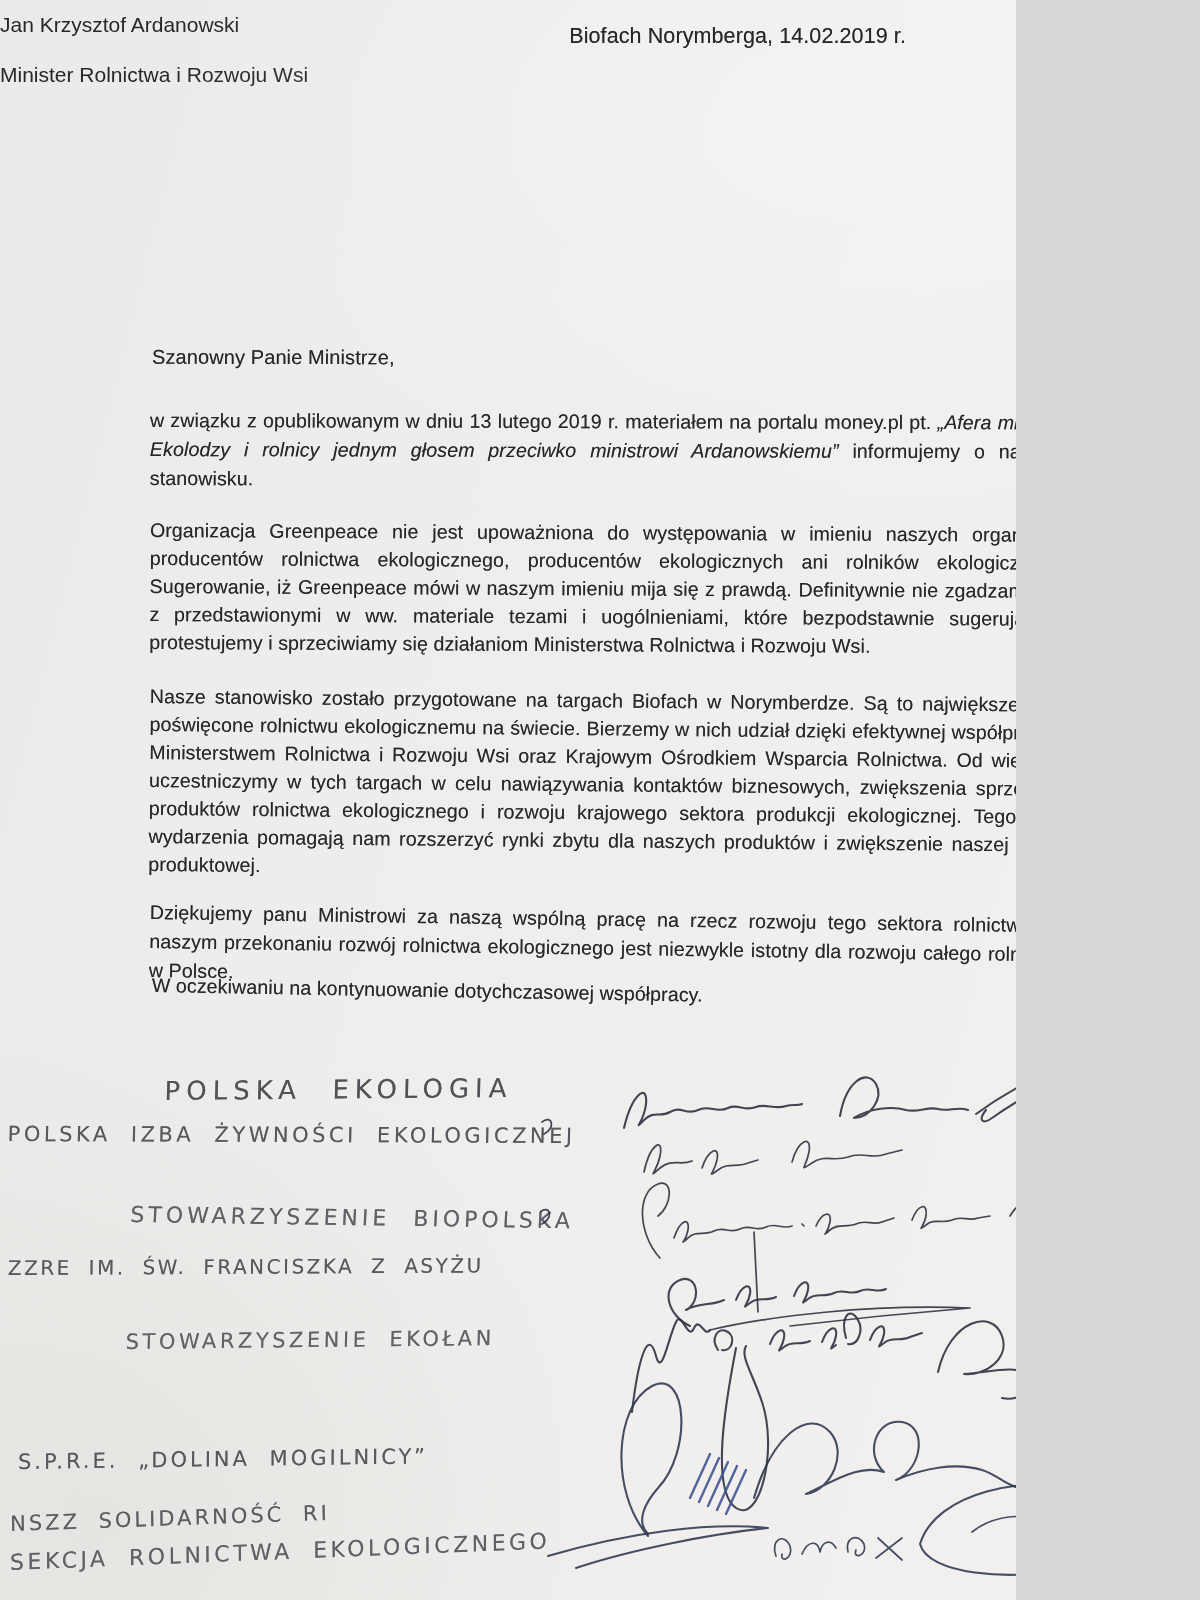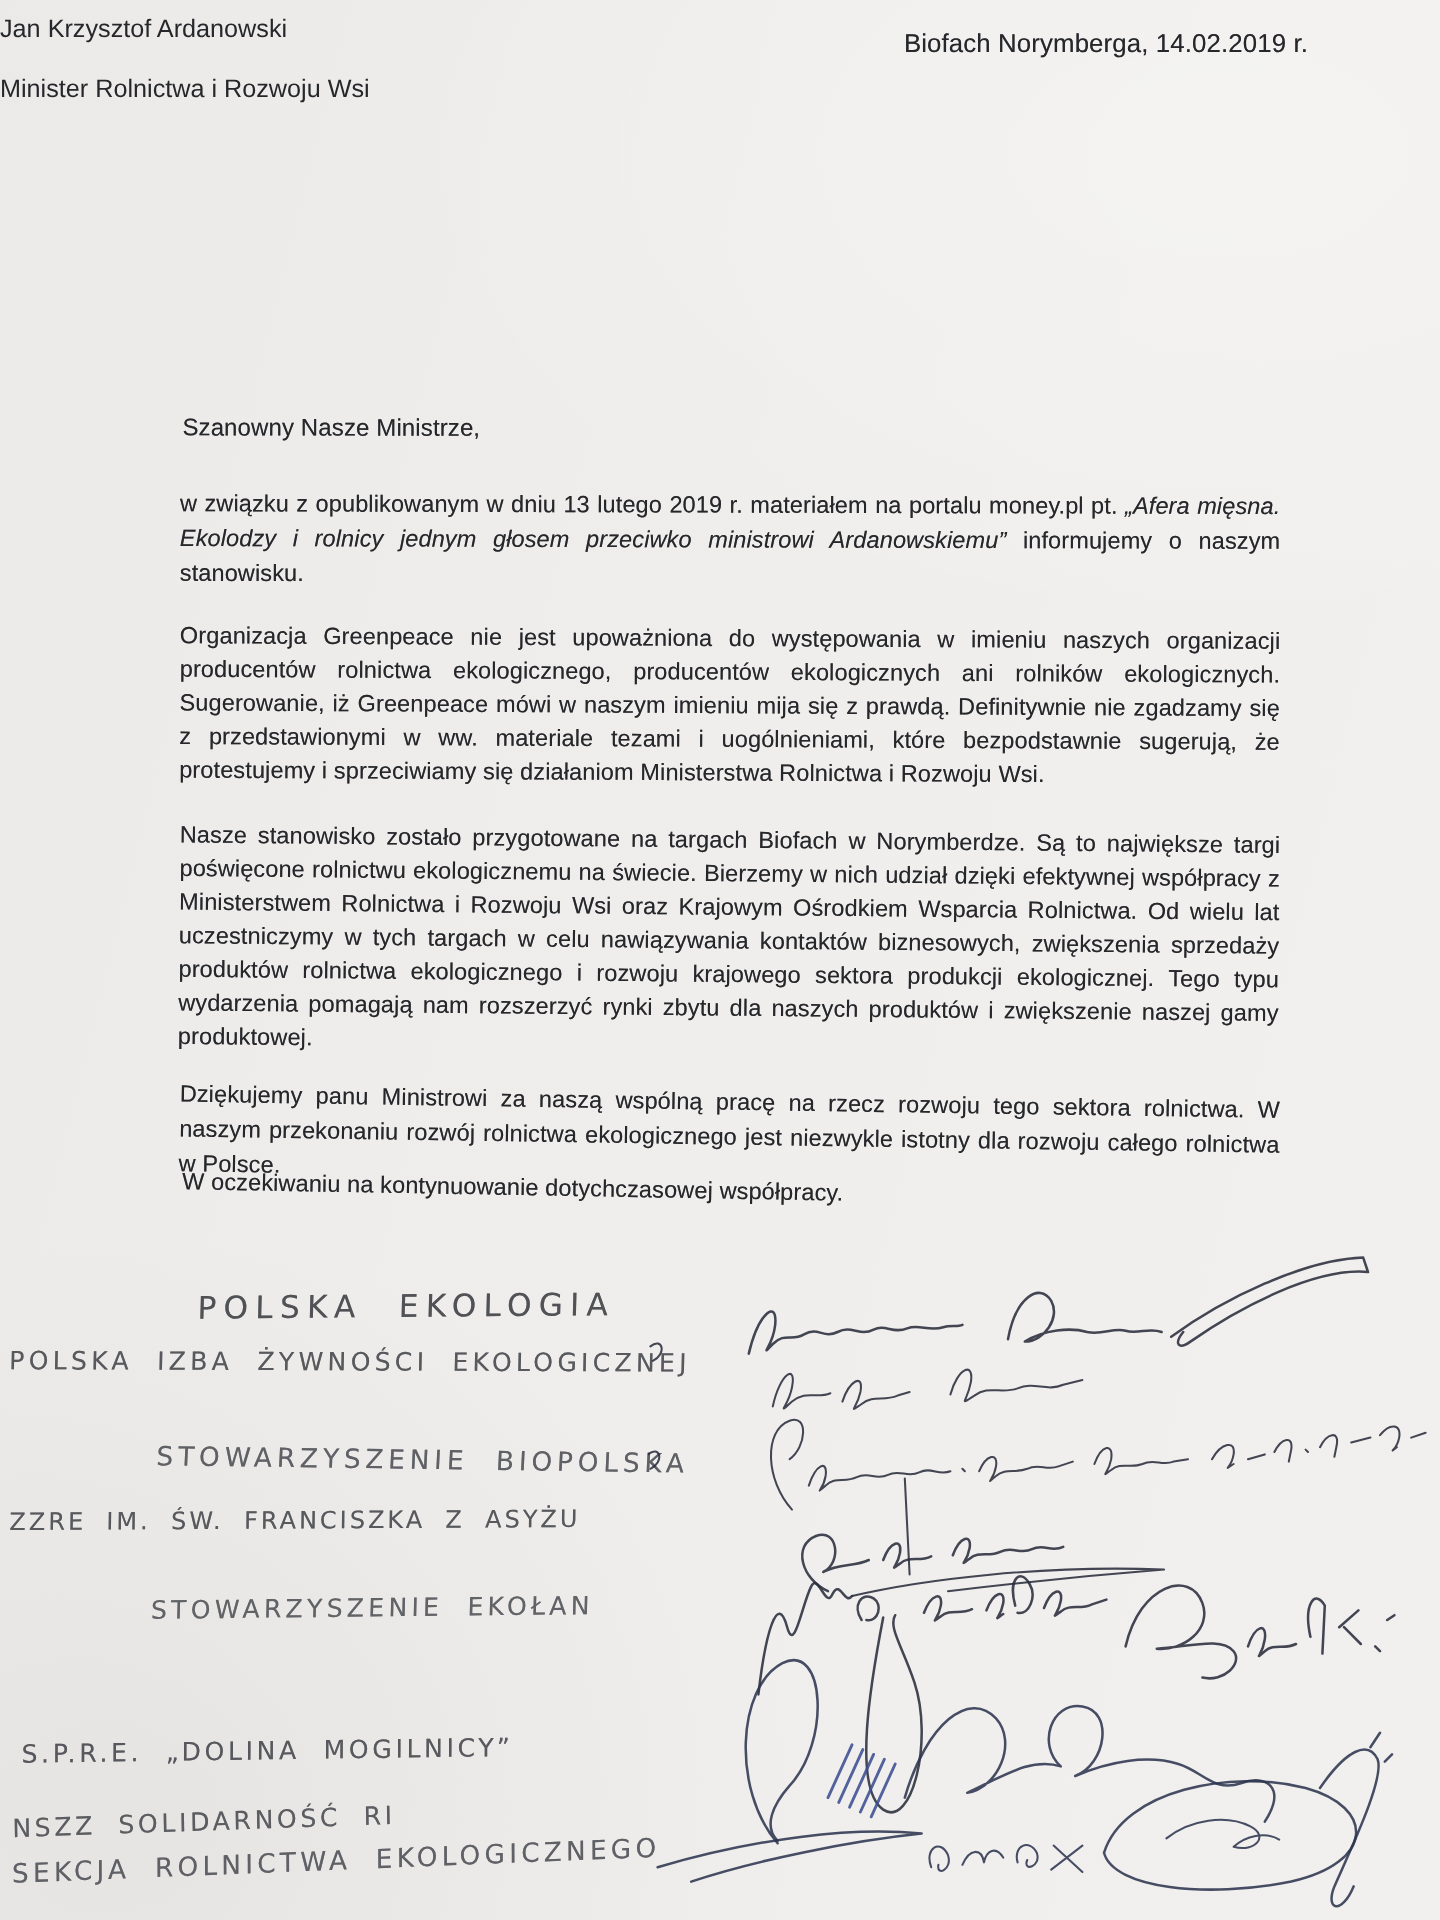--- a/index.html
+++ b/index.html
@@ -1,17 +1,17 @@
 <!DOCTYPE html>
 <html><head>
 <meta charset="utf-8">
 <style>
   html,body{margin:0;padding:0;background:#d8d8d6;}
   .page{
-    position:relative;width:1200px;height:1600px;overflow:hidden;
+    position:relative;width:1016px;height:1600px;overflow:hidden;
     background:linear-gradient(104deg,#ebeae8 0%,#eeedeb 35%,#f0efed 70%,#f1f0ee 100%);
     font-family:"Liberation Sans",sans-serif;color:#26272b;
   }
   .sheen{position:absolute;inset:0;pointer-events:none;
     background:
       radial-gradient(1200px 700px at 85% 8%, rgba(255,255,255,.28), rgba(255,255,255,0) 60%),
       radial-gradient(1000px 900px at 10% 95%, rgba(120,118,112,.07), rgba(0,0,0,0) 55%);
   }
   .typed{position:absolute;letter-spacing:.1px;
     text-shadow:0 0 .5px rgba(38,39,43,.55);
@@ -52,21 +52,21 @@
 <div class="page">
   <div class="sheen"></div>
 
   <div class="typed dateline">Biofach Norymberga, 14.02.2019 r.</div>
 
   <div class="recipient">
     <div class="typed-line">Jan Krzysztof Ardanowski</div>
     <div class="typed-line">Minister Rolnictwa i Rozwoju Wsi</div>
   </div>
 
-  <div class="typed salutation">Szanowny Nasze Ministrze,</div>
+  <div class="typed salutation">Szanowny Panie Ministrze,</div>
 
   <p class="typed para p1"><span>w związku z opublikowanym w dniu 13 lutego 2019 r. materiałem na portalu money.pl pt. </span><span class="em">„Afera mięsna. Ekolodzy i rolnicy jednym głosem przeciwko ministrowi Ardanowskiemu”</span><span> informujemy o naszym stanowisku.</span></p>
 
   <p class="typed para p2">Organizacja Greenpeace nie jest upoważniona do występowania w imieniu naszych organizacji producentów rolnictwa ekologicznego, producentów ekologicznych ani rolników ekologicznych. Sugerowanie, iż Greenpeace mówi w naszym imieniu mija się z prawdą. Definitywnie nie zgadzamy się z przedstawionymi w ww. materiale tezami i uogólnieniami, które bezpodstawnie sugerują, że protestujemy i sprzeciwiamy się działaniom Ministerstwa Rolnictwa i Rozwoju Wsi.</p>
   <p class="typed para p3">Nasze stanowisko zostało przygotowane na targach Biofach w Norymberdze. Są to największe targi poświęcone rolnictwu ekologicznemu na świecie. Bierzemy w nich udział dzięki efektywnej współpracy z Ministerstwem Rolnictwa i Rozwoju Wsi oraz Krajowym Ośrodkiem Wsparcia Rolnictwa. Od wielu lat uczestniczymy w tych targach w celu nawiązywania kontaktów biznesowych, zwiększenia sprzedaży produktów rolnictwa ekologicznego i rozwoju krajowego sektora produkcji ekologicznej. Tego typu wydarzenia pomagają nam rozszerzyć rynki zbytu dla naszych produktów i zwiększenie naszej gamy produktowej.</p>
   <p class="typed para p4">Dziękujemy panu Ministrowi za naszą wspólną pracę na rzecz rozwoju tego sektora rolnictwa. W naszym przekonaniu rozwój rolnictwa ekologicznego jest niezwykle istotny dla rozwoju całego rolnictwa w Polsce.</p>
 
   <div class="typed closing">W oczekiwaniu na kontynuowanie dotychczasowej współpracy.</div>
 
   <div class="hand hw1">POLSKA EKOLOGIA</div>

